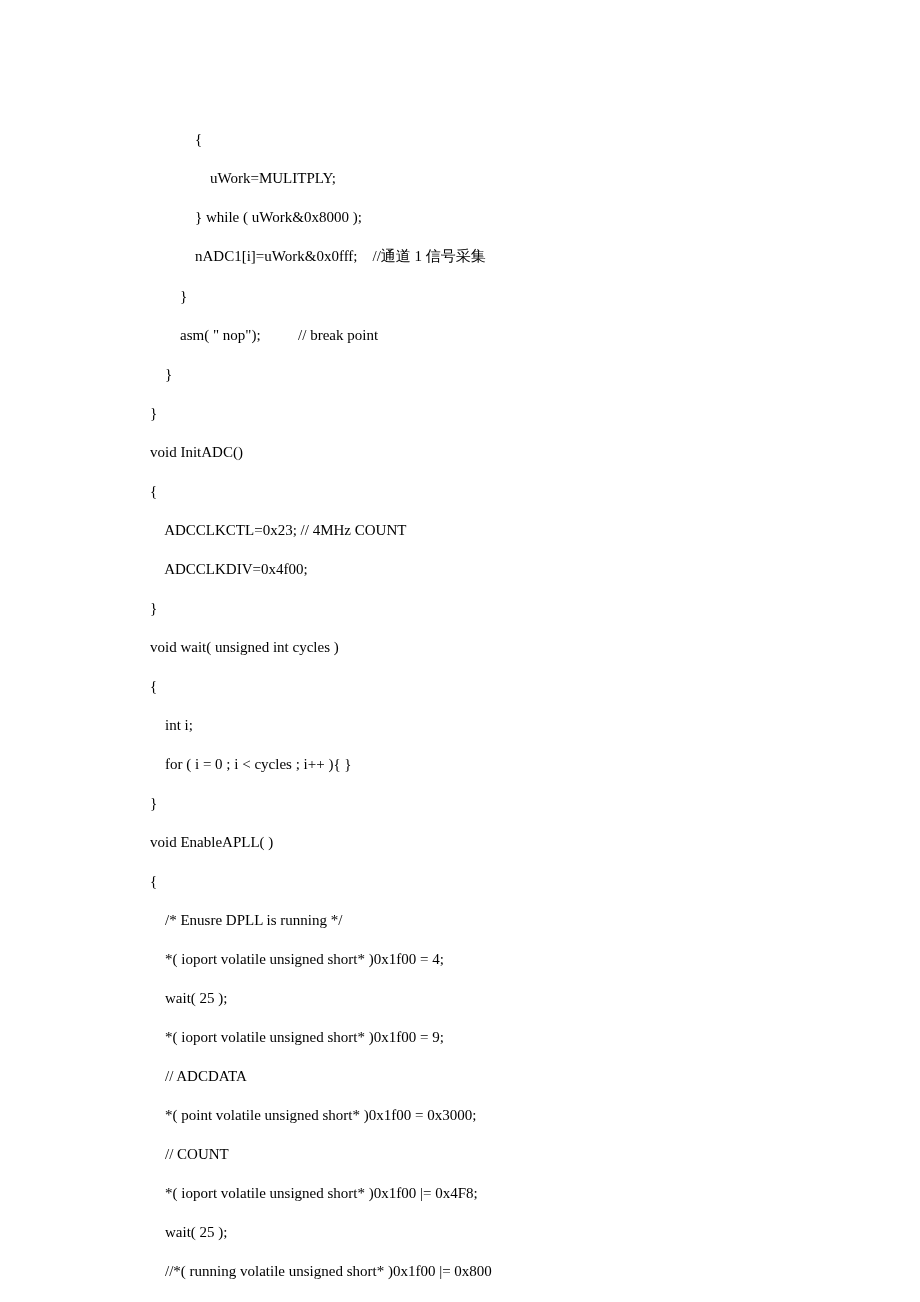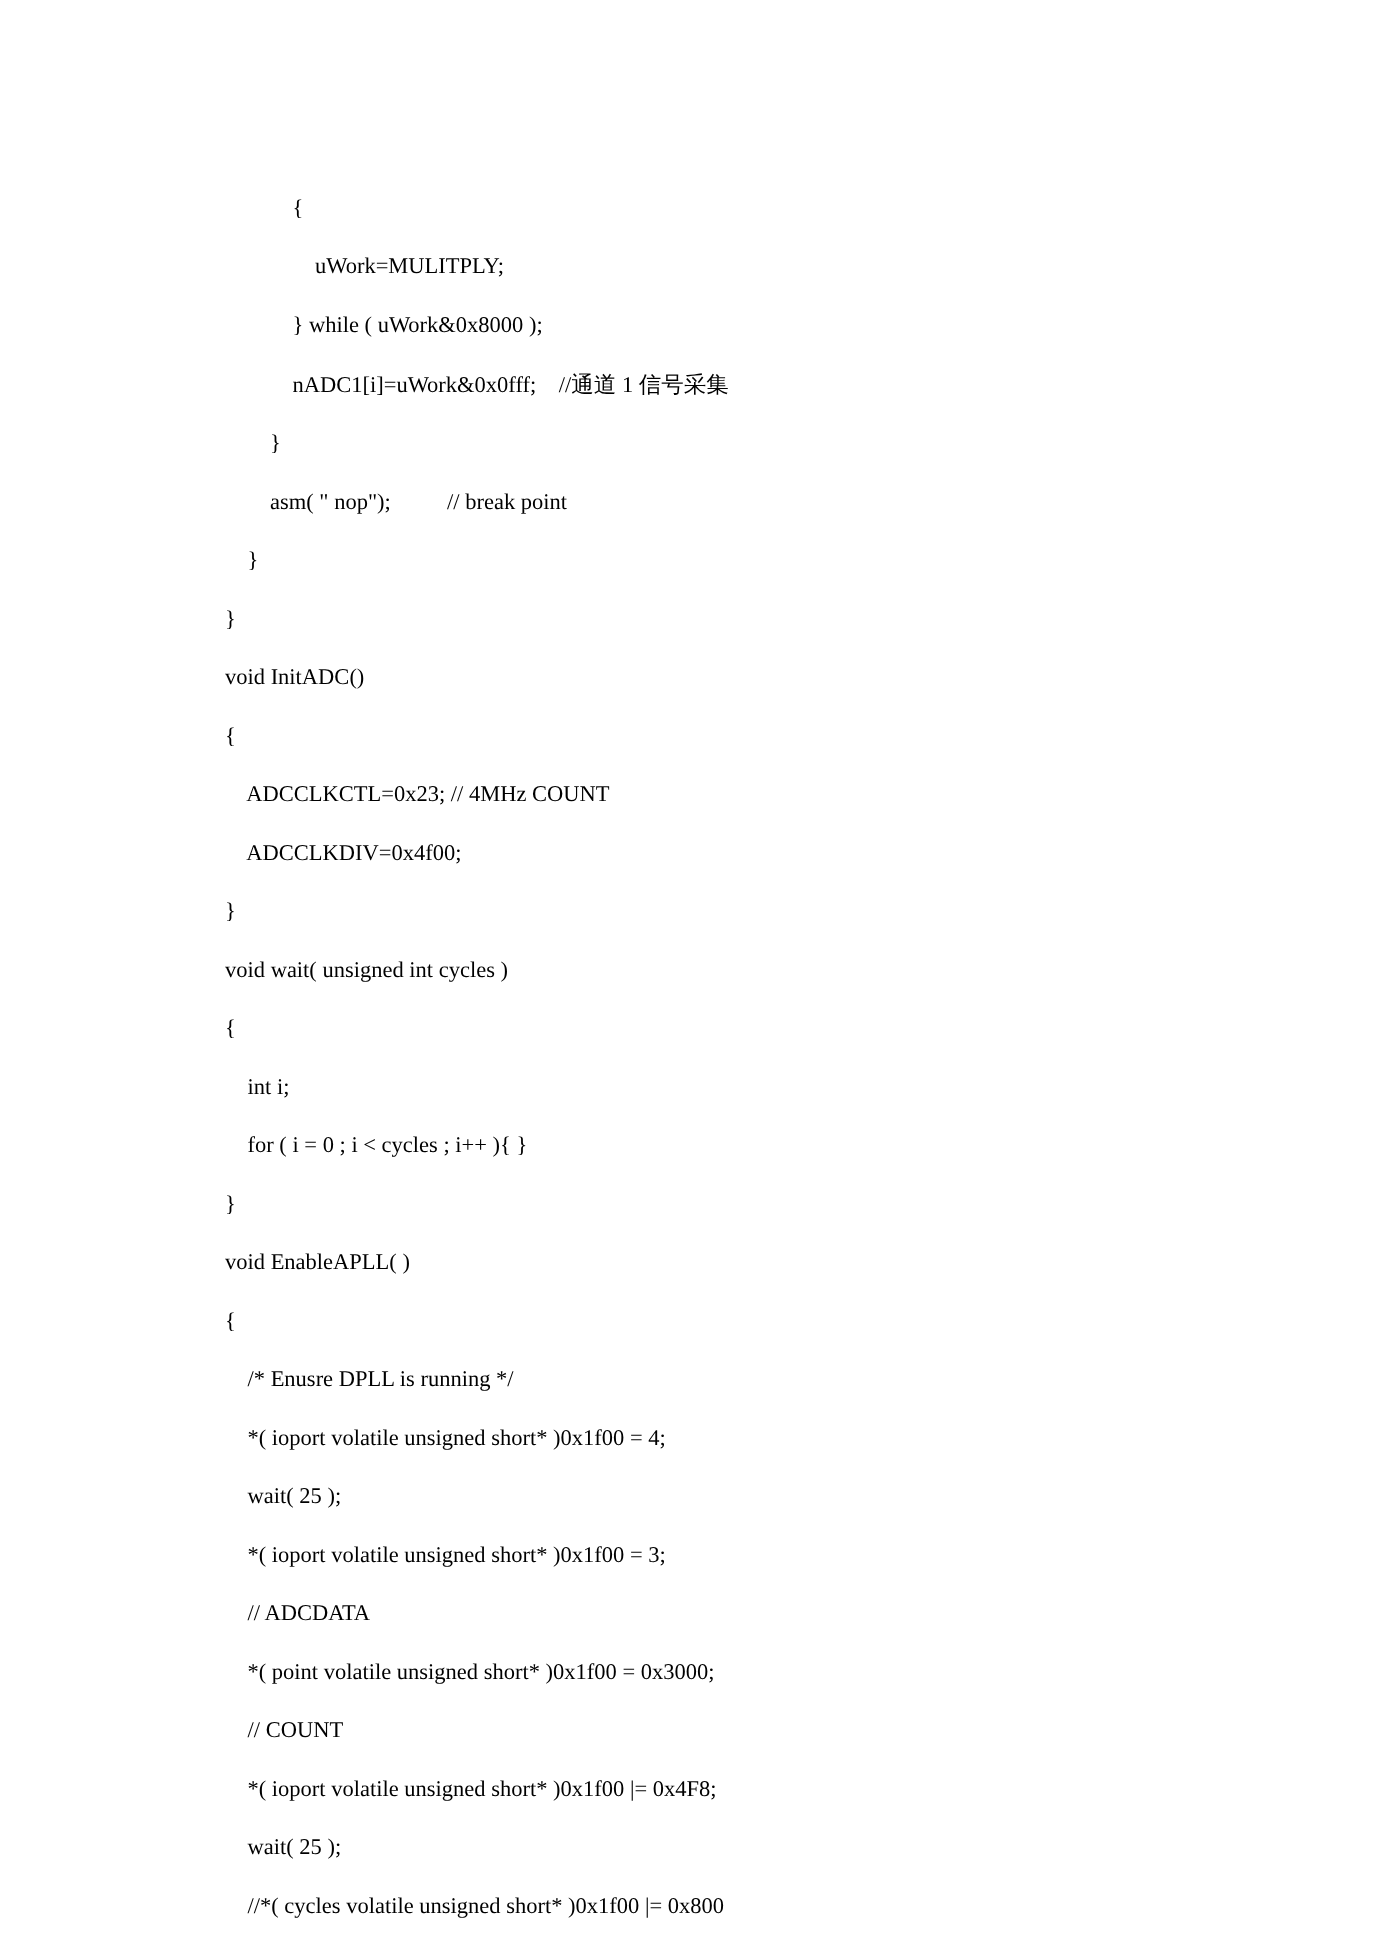--- a/index.html
+++ b/index.html
@@ -11,21 +11,21 @@
     color: #000000;
     width: 920px;
     min-height: 1302px;
     line-height: 2.6;
   }
   .page {
     padding: 120px 150px 100px 150px;
     white-space: pre;
   }
   .cn {
-    font-family: Liberation Sans, sans-serif;
+    font-family: Liberation Mono, monospace;
   }
 </style>
 </head>
 <body>
 
 <div class="page"><span>            {</span>
 <span>                uWork=MULITPLY;</span>
 <span>            } while ( uWork&amp;0x8000 );</span>
 <span>            nADC1[i]=uWork&amp;0x0fff;    //</span><span class="cn">通道</span><span> 1 </span><span class="cn">信号采集</span>
 <span>        }</span>
@@ -40,19 +40,19 @@
 <span>void wait( unsigned int cycles )</span>
 <span>{</span>
 <span>    int i;</span>
 <span>    for ( i = 0 ; i &lt; cycles ; i++ ){ }</span>
 <span>}</span>
 <span>void EnableAPLL( )</span>
 <span>{</span>
 <span>    /* Enusre DPLL is running */</span>
 <span>    *( ioport volatile unsigned short* )0x1f00 = 4;</span>
 <span>    wait( 25 );</span>
-<span>    *( ioport volatile unsigned short* )0x1f00 = 3;</span>
+<span>    *( ioport volatile unsigned short* )0x1f00 = 9;</span>
 <span>    // ADCDATA</span>
 <span>    *( point volatile unsigned short* )0x1f00 = 0x3000;</span>
 <span>    // COUNT</span>
 <span>    *( ioport volatile unsigned short* )0x1f00 |= 0x4F8;</span>
 <span>    wait( 25 );</span>
-<span>    //*( cycles volatile unsigned short* )0x1f00 |= 0x800</span></div>
+<span>    //*( running volatile unsigned short* )0x1f00 |= 0x800</span></div>
 
 </body></html>

